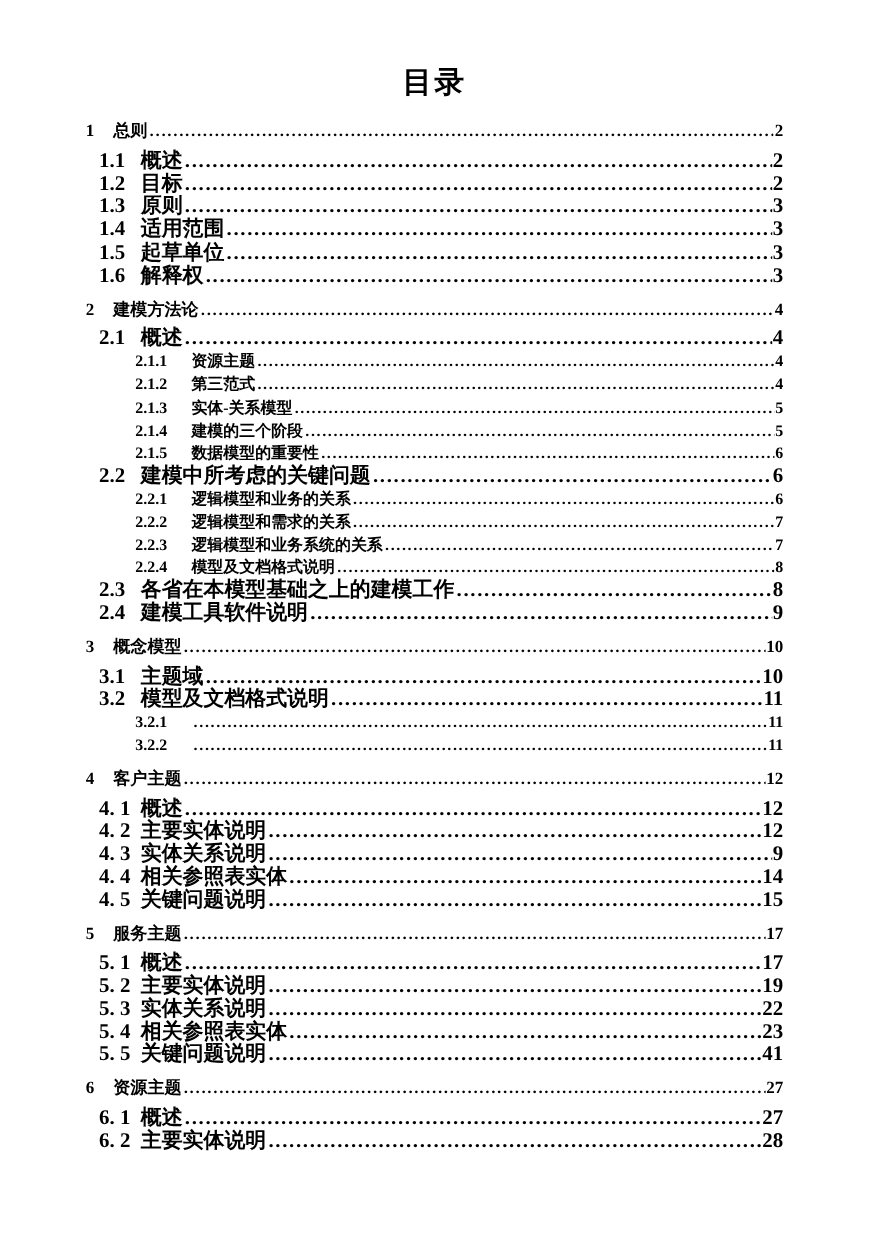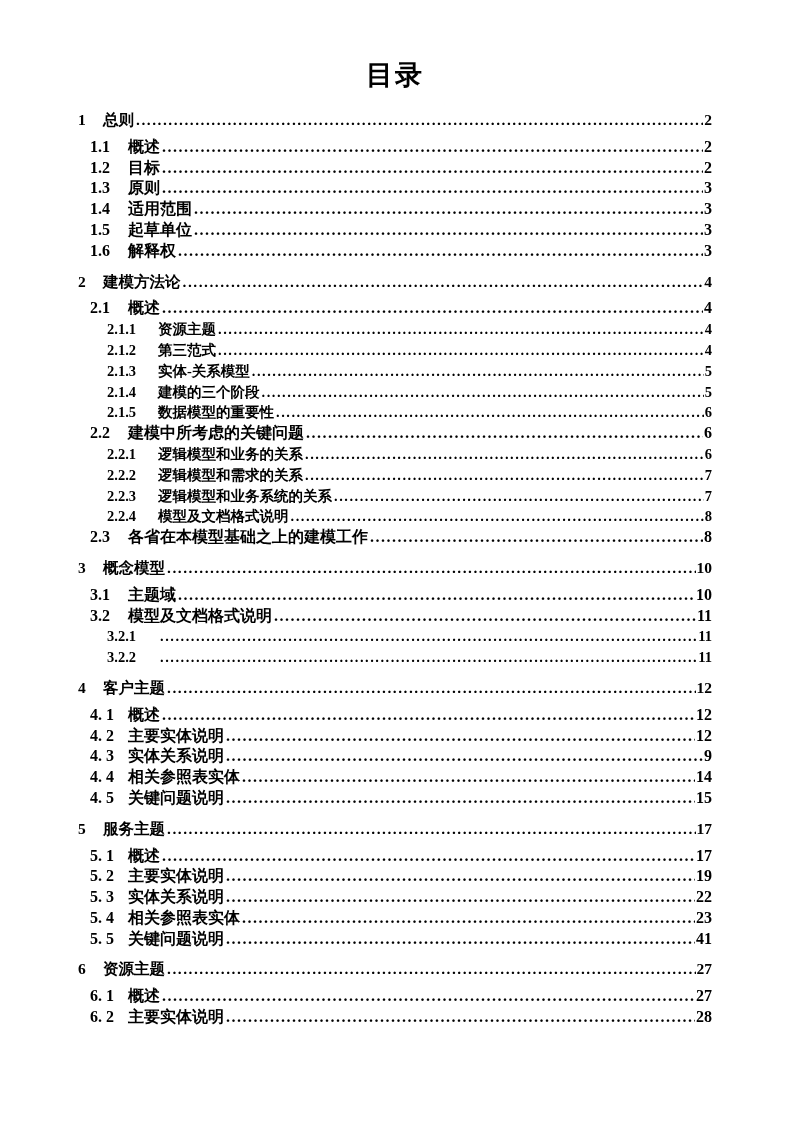--- a/index.html
+++ b/index.html
@@ -63,29 +63,29 @@
     text-align: right;
     font-family: "Liberation Serif", "DejaVu Serif", serif;
   }
   .lvl1 {
     font-size: 15.5px;
     margin-top: 10px;
     margin-bottom: 6px;
   }
   .lvl1 .num { width: 25px; }
   .lvl2 {
-    font-size: 16px;
+    font-size: 19px;
     padding-left: 12px;
   }
   .lvl2 .num { width: 38px; }
   .lvl3 {
     font-size: 14.5px;
     padding-left: 29px;
   }
-  .lvl3 .num { width: 51px; }
+  .lvl3 .num { width: 51px; margin-left: 16px; }
 </style>
 </head>
 <body>
 
 <div class="page">
   <h1 class="toc-title">目录</h1>
   <div class="toc">
       <div class="toc-row lvl1">
     <span class="num">1</span>
     <span class="label">总则</span>
@@ -199,20 +199,26 @@
     <span class="label">模型及文档格式说明</span>
     <span class="dots"></span>
     <span class="pg">8</span>
   </div>
       <div class="toc-row lvl2">
     <span class="num">2.3</span>
     <span class="label">各省在本模型基础之上的建模工作</span>
     <span class="dots"></span>
     <span class="pg">8</span>
   </div>
+      <div class="toc-row lvl2">
+    <span class="num">2.4</span>
+    <span class="label">建模工具软件说明</span>
+    <span class="dots"></span>
+    <span class="pg">9</span>
+  </div>
       <div class="toc-row lvl1">
     <span class="num">3</span>
     <span class="label">概念模型</span>
     <span class="dots"></span>
     <span class="pg">10</span>
   </div>
       <div class="toc-row lvl2">
     <span class="num">3.1</span>
     <span class="label">主题域</span>
     <span class="dots"></span>

